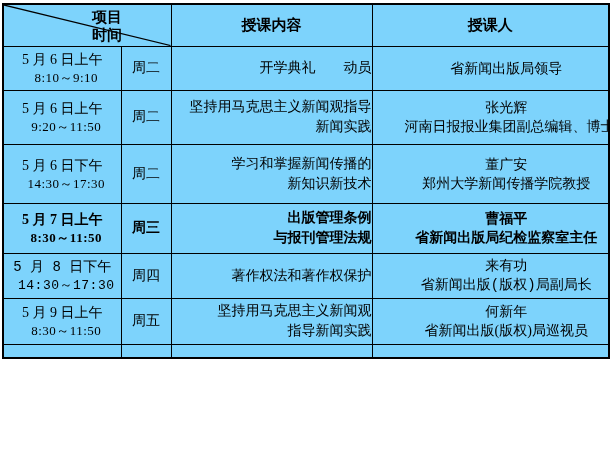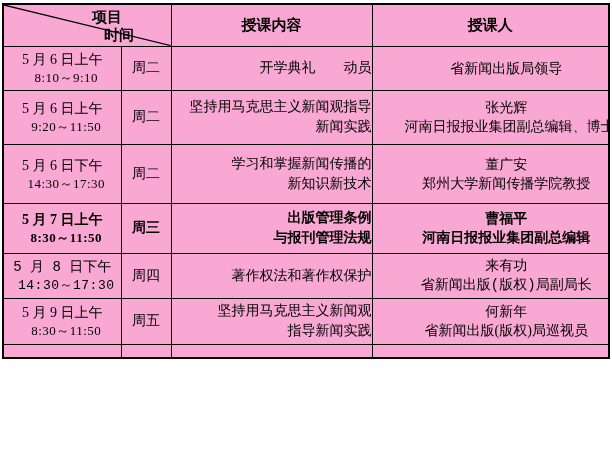--- a/index.html
+++ b/index.html
@@ -22,21 +22,21 @@
     width: 606px;
     margin: 3px 0 0 2px;
     border: 2px solid #000;
   }
   th, td {
     border: 1.5px solid #000;
     padding: 0;
     text-align: center;
     vertical-align: middle;
     overflow: hidden;
-    background: #f9a8d4;
+    background: #7dd3fc;
   }
   thead th {
     font-size: 15px;
     font-weight: bold;
     height: 42px;
   }
   th.corner {
     position: relative;
     padding: 0;
   }
@@ -47,21 +47,21 @@
     display: block;
   }
   .corner-top {
     position: absolute;
     left: 88px; top: 3px;
     font-size: 15px; font-weight: bold;
     white-space: nowrap;
   }
   .corner-bottom {
     position: absolute;
-    left: 100px; top: 21px;
+    left: 88px; top: 21px;
     font-size: 15px; font-weight: bold;
     white-space: nowrap;
   }
   .date-line { font-size: 14px; line-height: 19px; white-space: nowrap; }
   .time-line { font-size: 13px; line-height: 17px; letter-spacing: 0.5px; white-space: nowrap; padding-left: 8px; }
   .weekday   { font-size: 14px; margin-left: 16px; }
   .content-line { font-size: 14px; line-height: 20px; white-space: nowrap; text-align: right; }
   .lect-line    { font-size: 14px; line-height: 19px; white-space: nowrap; margin-left: 32px; }
 </style>
 </head>
@@ -137,21 +137,21 @@
             <div class="date-line">5 月 7 日上午</div>
             <div class="time-line">8:30～11:50</div>
           </td>
           <td class="weekday">周三</td>
           <td>
             <div class="content-line">出版管理条例</div>
             <div class="content-line">与报刊管理法规</div>
           </td>
           <td>
             <div class="lect-line">曹福平</div>
-            <div class="lect-line">河南日报报业集团副总编辑</div>
+            <div class="lect-line">省新闻出版局纪检监察室主任</div>
           </td>
         </tr>
         <tr style="height: 45px; font-family: Liberation Mono, monospace;">
           <td>
             <div class="date-line">5 月 8 日下午</div>
             <div class="time-line">14:30～17:30</div>
           </td>
           <td class="weekday">周四</td>
           <td>
             <div class="content-line">著作权法和著作权保护</div>

